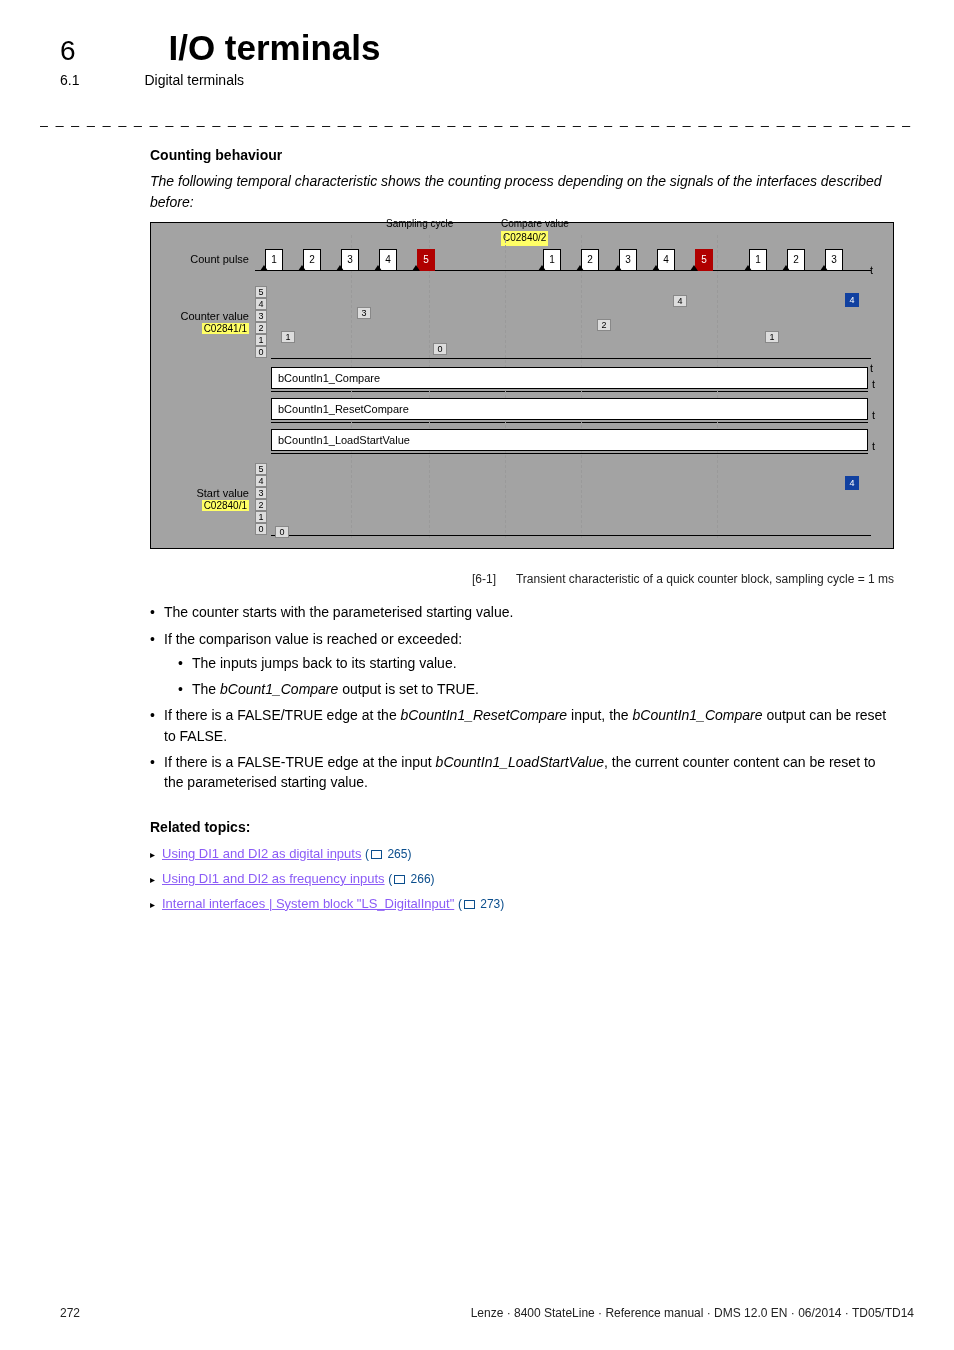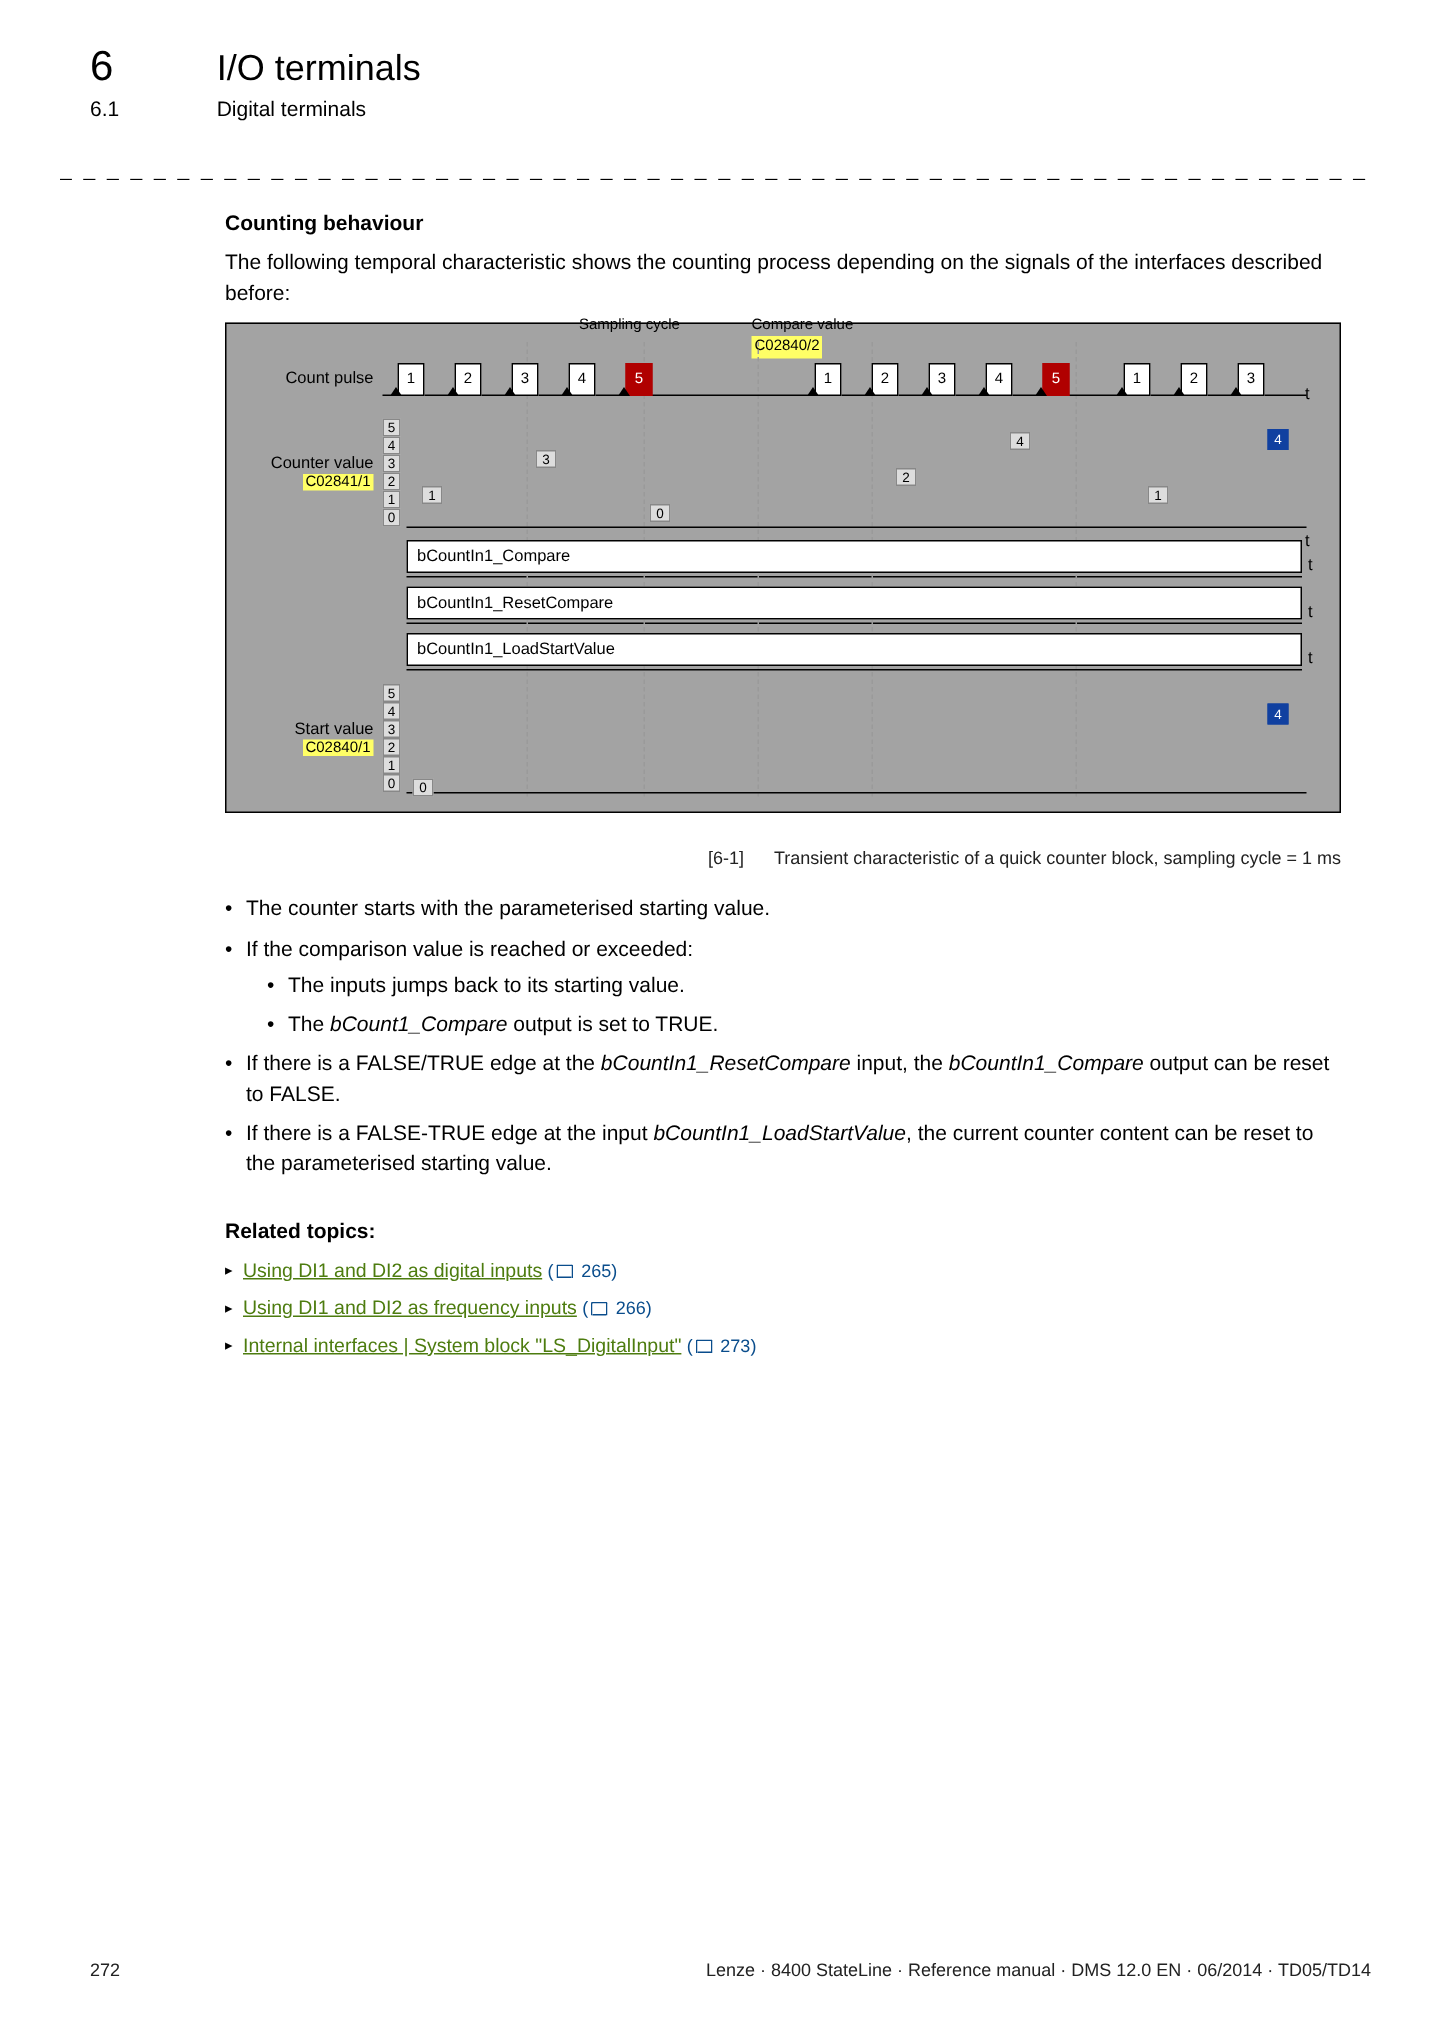--- a/index.html
+++ b/index.html
@@ -14,22 +14,23 @@
   .page-header {
     padding: 28px 40px 8px 60px;
   }
   .ch-num {
     font-size: 28px;
     font-weight: 400;
     display: inline-block;
     width: 80px;
   }
   .ch-title {
-    font-size: 24px;
-    font-weight: 400;
+    font-size: 35px;
+    font-weight: 700;
+    margin-left: 24px;
   }
   .sect-num {
     font-size: 14px;
     display: inline-block;
     width: 80px;
     margin-top: 4px;
   }
   .sect-title {
     font-size: 14px;
   }
@@ -45,20 +46,21 @@
     padding: 18px 60px 0 150px;
     font-size: 14px;
     line-height: 1.45;
   }
   .subhead {
     font-weight: 700;
     margin-bottom: 6px;
   }
   .para {
     margin-bottom: 10px;
+    font-style: italic;
   }
   .fig-box {
     border: 1px solid #000;
     background: #a3a3a3;
     margin: 10px 0 22px 0;
     padding: 18px 22px 10px 14px;
     font-size: 11px;
     font-family: Arial, sans-serif;
     position: relative;
   }
@@ -224,21 +226,21 @@
     padding-left: 12px;
   }
   .link-row::before {
     content: "▸";
     position: absolute;
     left: 0;
     font-size: 10px;
     top: 3px;
   }
   .link-text {
-    color: #4d7c0f;
+    color: #8b5cf6;
     text-decoration: underline;
   }
   .link-page {
     color: #0a4d8c;
     font-size: 12px;
   }
   .book-icon {
     display: inline-block;
     width: 11px; height: 9px;
     border: 1px solid #0a4d8c;

